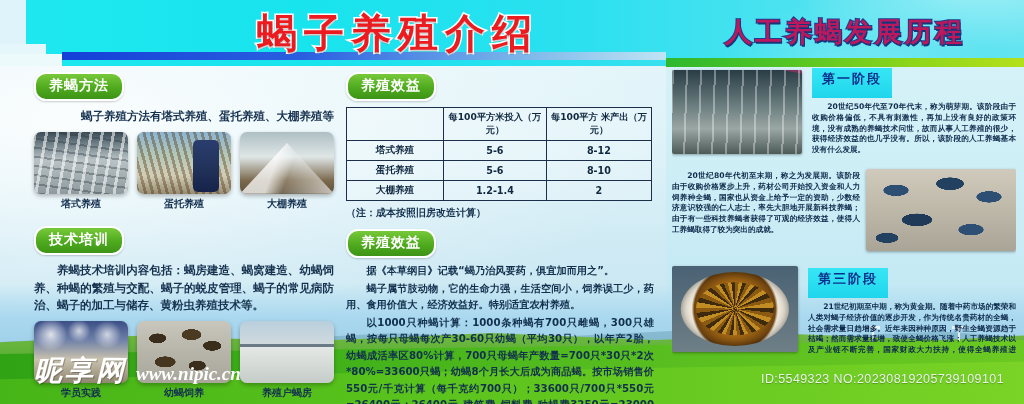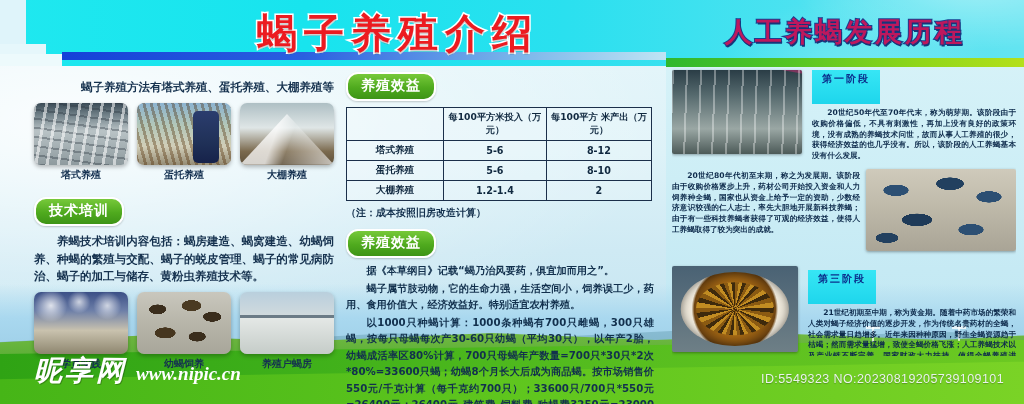--- a/index.html
+++ b/index.html
@@ -68,23 +68,23 @@
     -webkit-text-stroke:2px #1a3f8f;paint-order:stroke fill;
     text-shadow:1px 2px 0 #16357a;}
 
   
   .pill{display:inline-block;padding:3px 13px 4px;border-radius:12px;
     background:linear-gradient(180deg,#77c93a 0%,#4faa1e 55%,#3d9416 100%);
     color:#ffffff;font-size:14px;font-weight:bold;letter-spacing:1px;
     font-family:"DejaVu Sans","Liberation Sans",sans-serif;
     border:2px solid #ffffff;
     box-shadow:0 1px 2px rgba(0,0,0,.2);white-space:nowrap;}
-  .stage-tag{display:inline-block;padding:2px 10px 18px;
+  .stage-tag{display:inline-block;padding:2px 10px 10px;
     background:linear-gradient(180deg,#37e6f5 0%,#1ed6ec 100%);
-    color:#0b2f8c;font-size:10px;font-weight:bold;letter-spacing:2px;
+    color:#0b2f8c;font-size:13px;font-weight:bold;letter-spacing:2px;
     font-family:"DejaVu Sans","Liberation Sans",sans-serif;white-space:nowrap;}
 
   
   .col-left{position:absolute;left:34px;top:72px;width:300px;}
   .col-mid{position:absolute;left:346px;top:72px;width:308px;}
   .col-right{position:absolute;left:672px;top:68px;width:344px;}
 
   .lead{font-size:11.5px;font-weight:bold;color:#16324f;line-height:1.55;
     font-family:"DejaVu Sans","Liberation Sans",sans-serif;
     text-align:justify;margin:7px 0 6px;}
@@ -210,20 +210,21 @@
   <div class="top-notch-c"></div>
   <div class="blue-rule"></div>
   <div class="green-rule"></div>
 
   <div class="main-title">蝎子养殖介绍</div>
   <div class="right-title">人工养蝎发展历程</div>
 
   <div class="col-left">
 
     <div>
+      <span class="pill">养蝎方法</span>
       <div class="lead center">蝎子养殖方法有塔式养殖、蛋托养殖、大棚养殖等</div>
       <div class="photo-row">
         <div class="ph-cell">
           <div class="ph img-tower"></div>
           <div class="ph-cap">塔式养殖</div>
         </div>
         <div class="ph-cell">
           <div class="ph img-egg"></div>
           <div class="ph-cap">蛋托养殖</div>
         </div>

